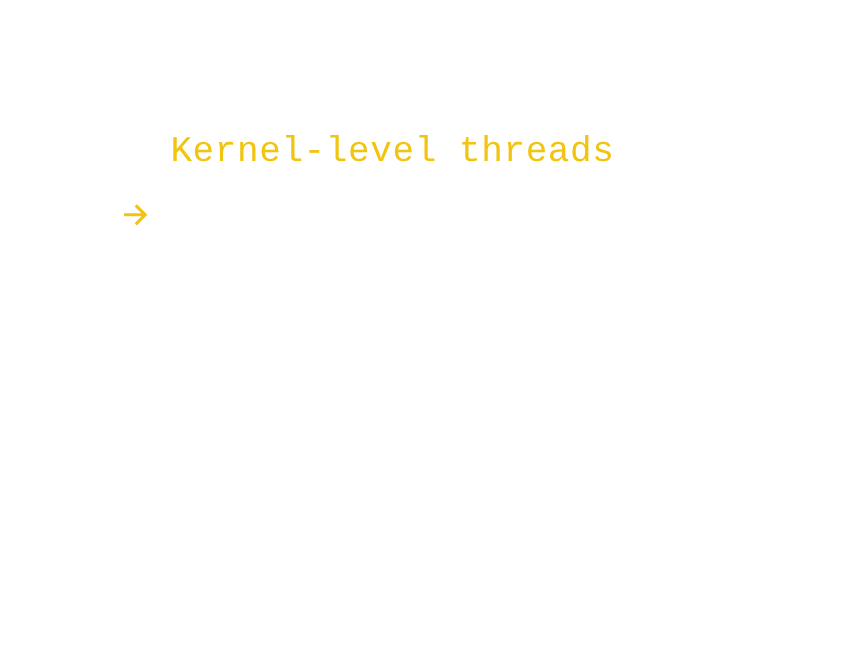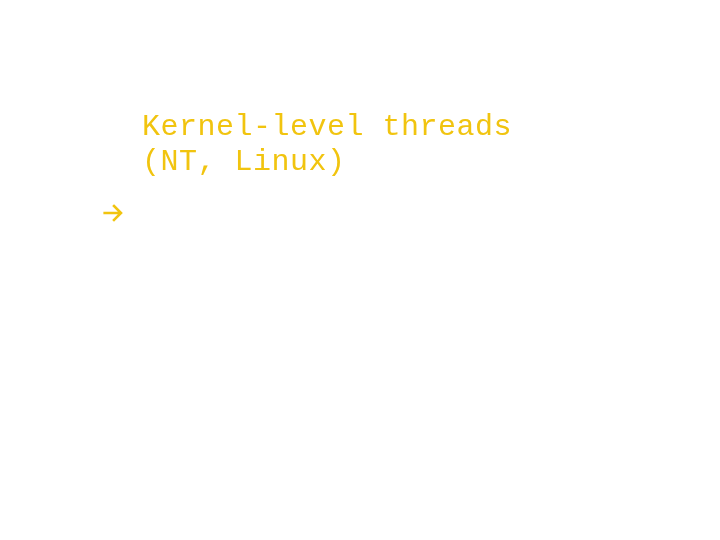--- a/index.html
+++ b/index.html
@@ -36,21 +36,20 @@
     max-width: 480px;
   }
   .yellow { color: #f1c40f; }
 </style>
 </head>
 <body>
 
 <div class="slide">
   <div class="title yellow">
     <span>Kernel-level threads</span><br>
-    <span>(NT, Linux)</span>
   </div>
 
   <div class="bullet-row">
     <span class="arrow">
       <svg viewBox="0 0 24 24" width="28" height="28">
         <path d="M4 12 H17 M12 6 L18 12 L12 18" fill="none" stroke="#f1c40f" stroke-width="2.2" stroke-linecap="square"></path>
       </svg>
     </span>
   </div>
 </div>

